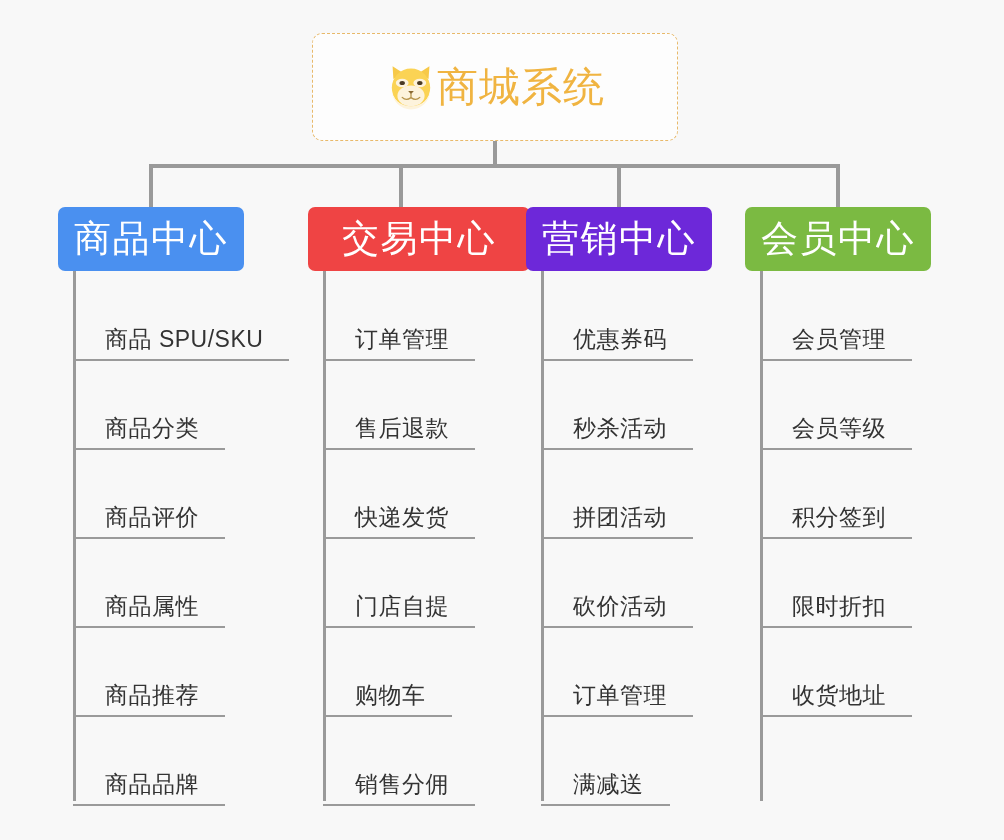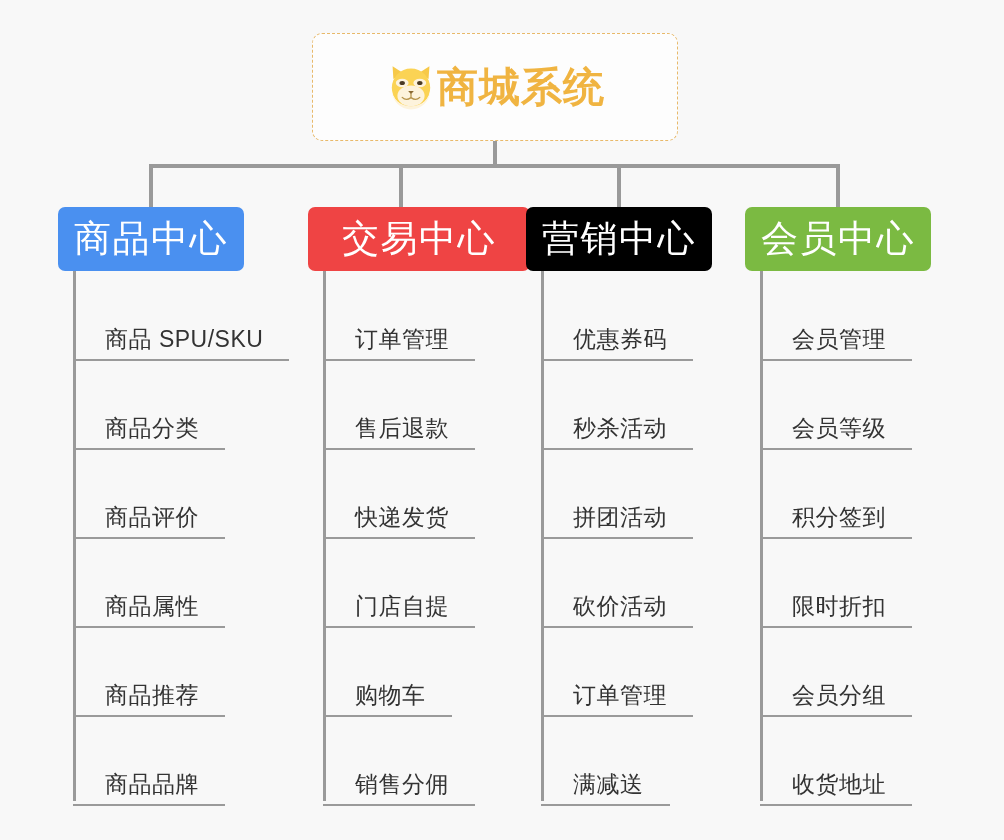--- a/index.html
+++ b/index.html
@@ -25,21 +25,20 @@
     left: 312px;
     top: 33px;
     width: 366px;
     height: 108px;
     background: #fdfdfd;
     border: 1px dashed #e8b96a;
     border-radius: 10px;
     display: flex;
     align-items: center;
     justify-content: center;
-    font-weight: bold;
   }
   .root-emoji {
     width: 52px;
     height: 48px;
     position: relative;
     flex: 0 0 auto;
   }
   .root-title {
     font-size: 41px;
     color: #f0b441;
@@ -213,21 +212,21 @@
       <div class="leaf">
           <span class="leaf-inner"><span class="leaf-label">购物车</span></span>
         </div>
       <div class="leaf">
           <span class="leaf-inner"><span class="leaf-label">销售分佣</span></span>
         </div>
     </div>
   </div>
 
   <div class="branch" style="left:526px; width:190px;">
-    <div class="branch-header" style="background:#000000; width:186px;">
+    <div class="branch-header" style="background:#6d28d9; width:186px;">
       <span>营销中心</span>
     </div>
     <div class="leaf-list">
       <div class="leaf-spine" style="height:530px;"></div>
       <div class="leaf">
           <span class="leaf-inner"><span class="leaf-label">优惠券码</span></span>
         </div>
       <div class="leaf">
           <span class="leaf-inner"><span class="leaf-label">秒杀活动</span></span>
         </div>
@@ -258,21 +257,18 @@
       <div class="leaf">
           <span class="leaf-inner"><span class="leaf-label">会员等级</span></span>
         </div>
       <div class="leaf">
           <span class="leaf-inner"><span class="leaf-label">积分签到</span></span>
         </div>
       <div class="leaf">
           <span class="leaf-inner"><span class="leaf-label">限时折扣</span></span>
         </div>
       <div class="leaf">
-          <span class="leaf-inner"><span class="leaf-label">会员分组</span></span>
-        </div>
-      <div class="leaf">
           <span class="leaf-inner"><span class="leaf-label">收货地址</span></span>
         </div>
     </div>
   </div>
 
 </div>
 
 </body></html>

